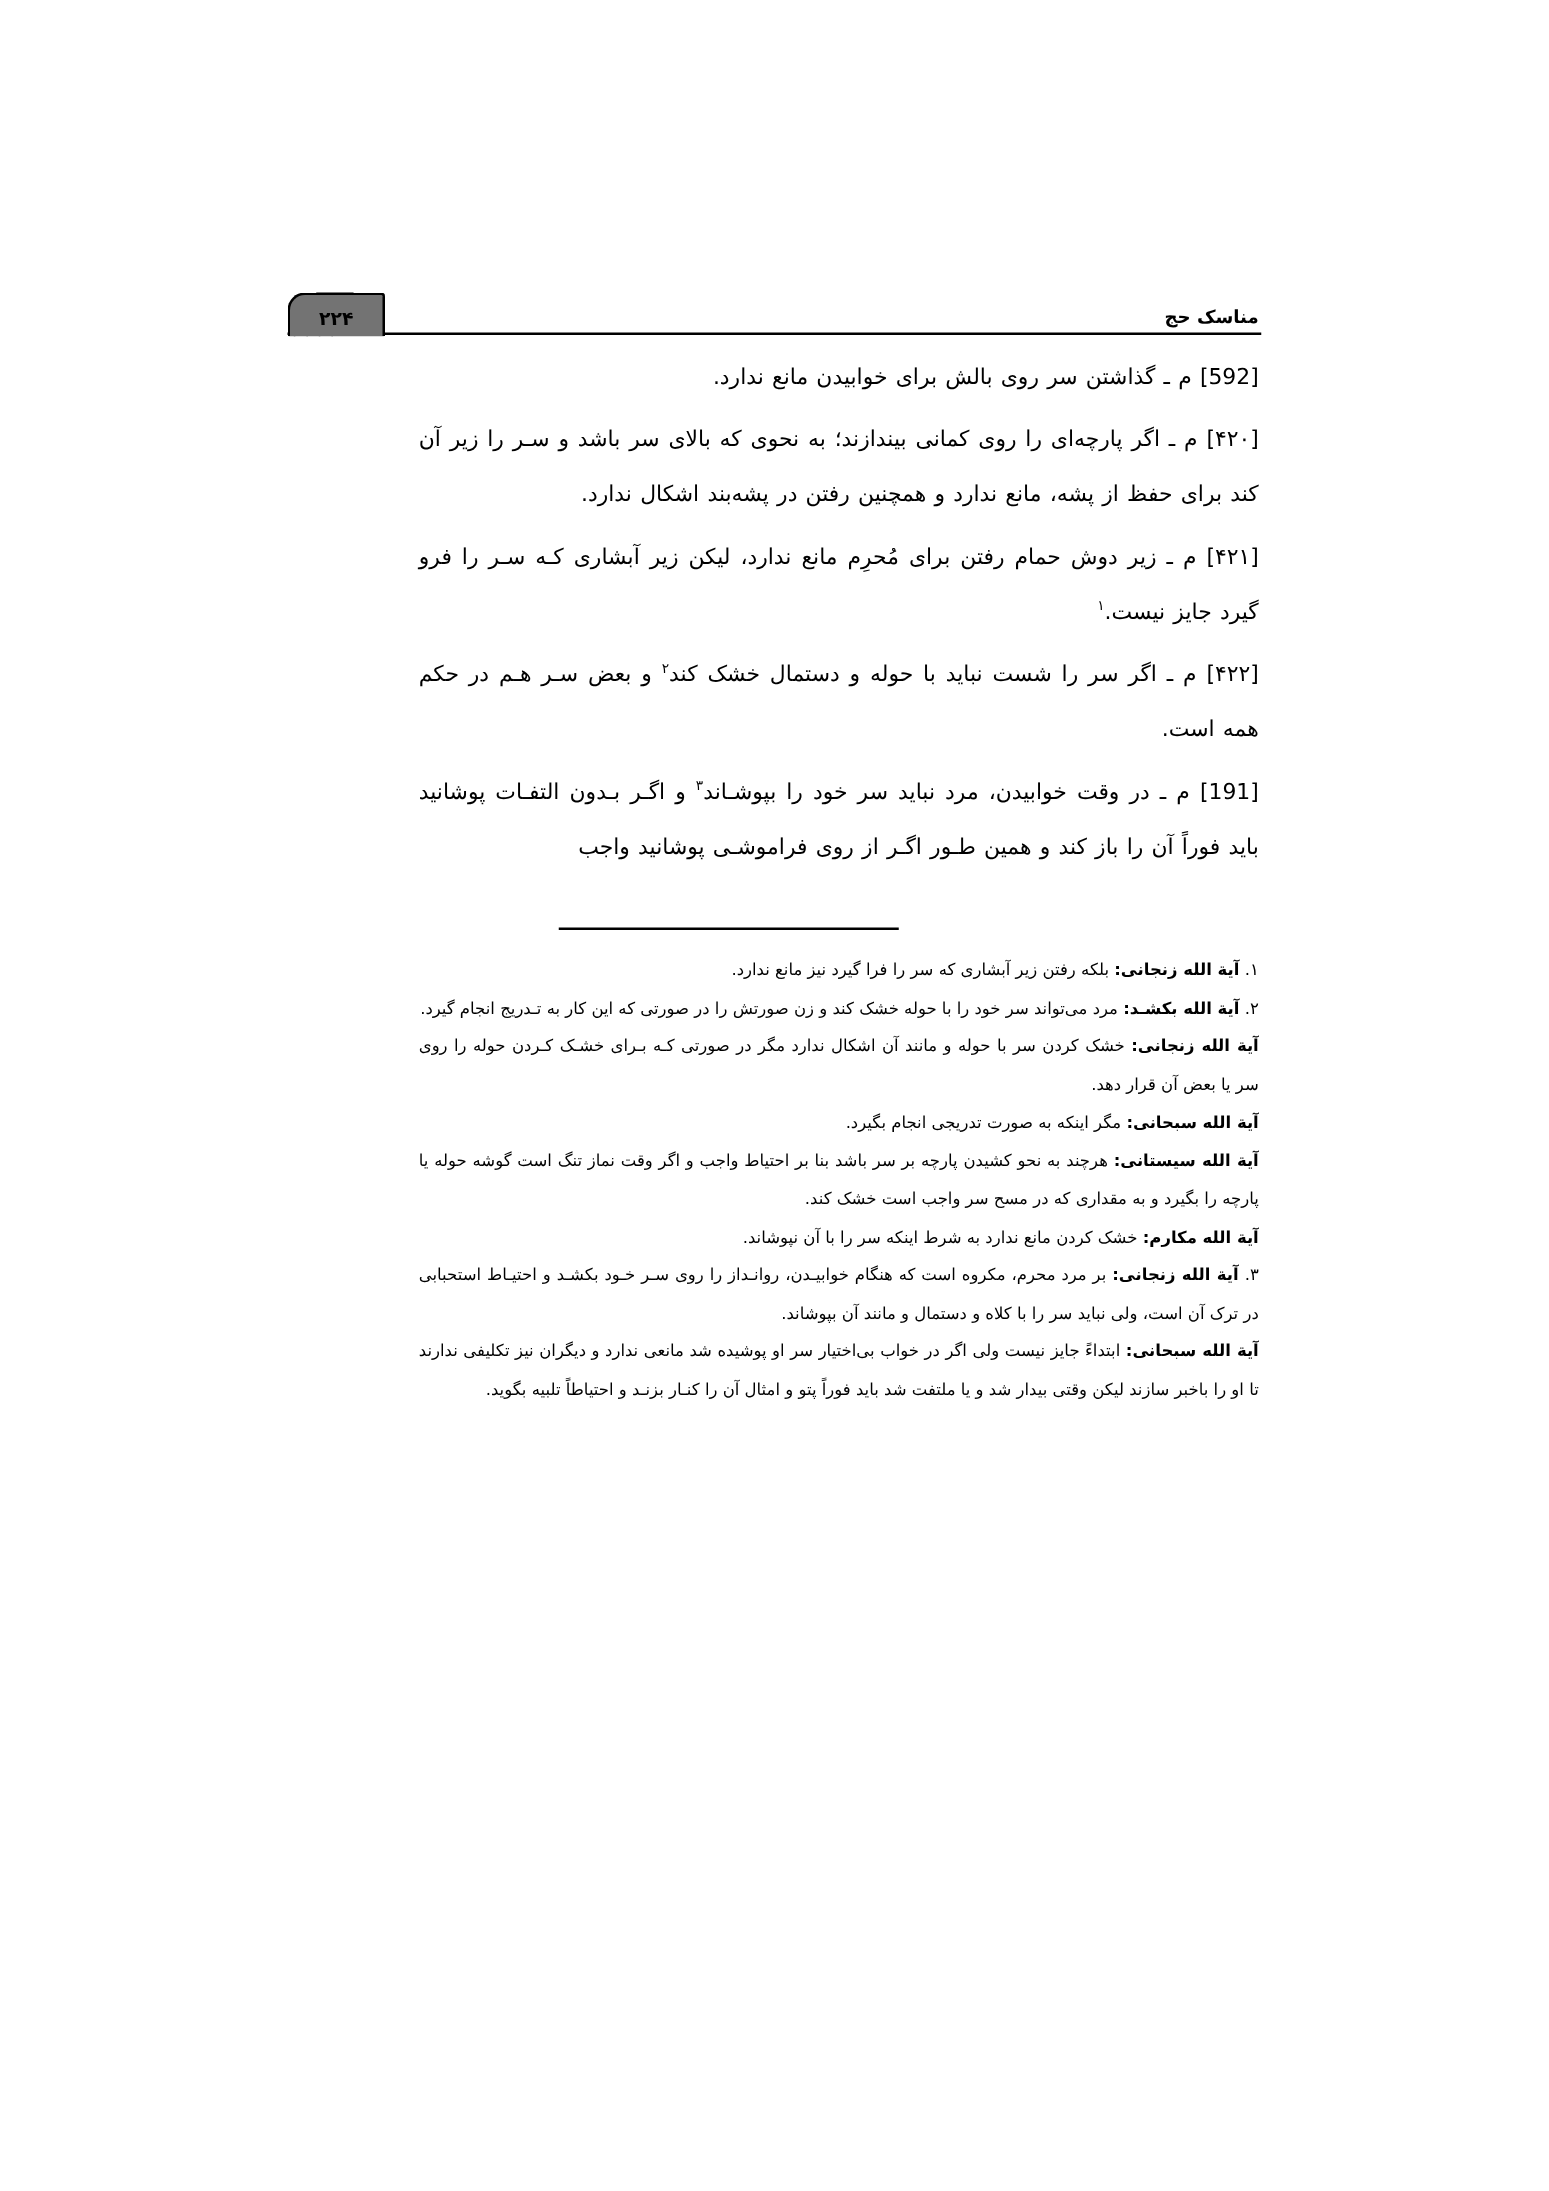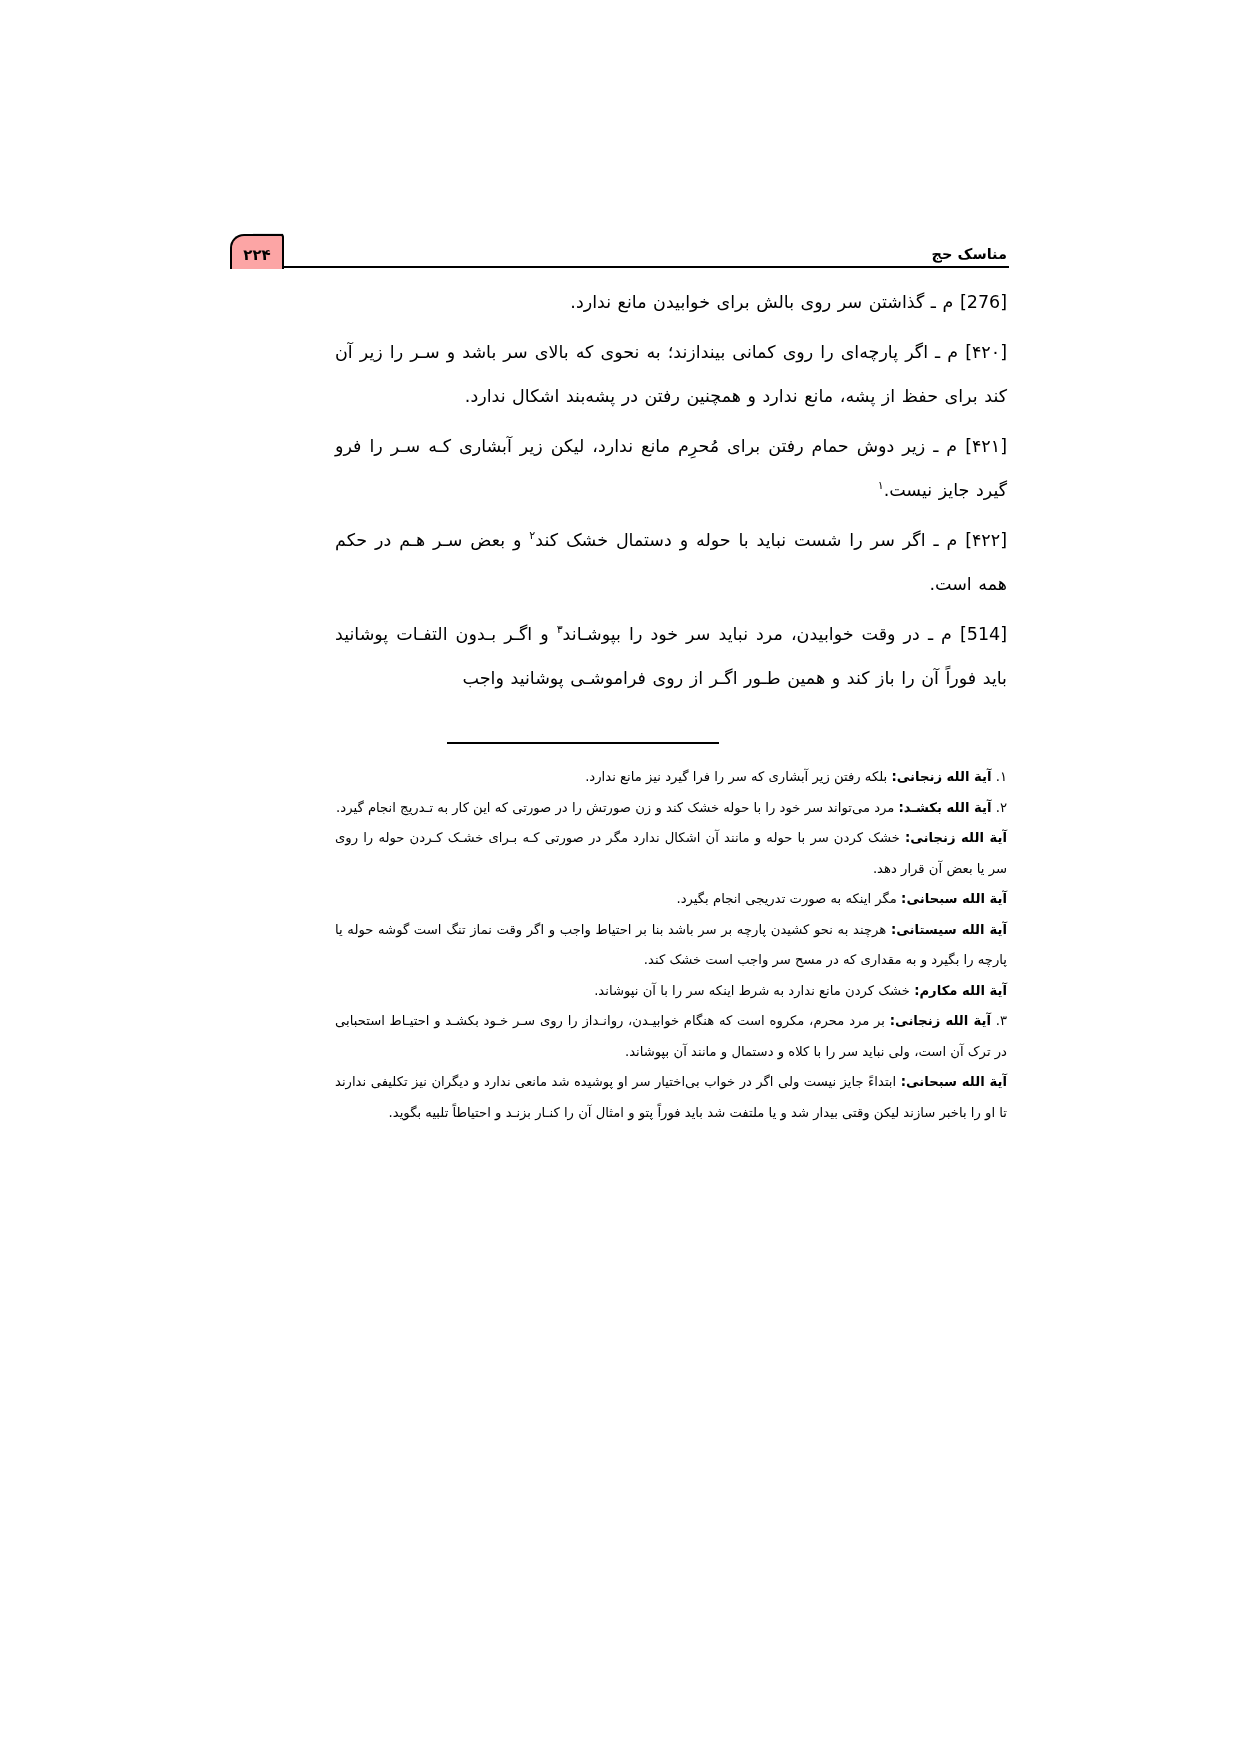--- a/index.html
+++ b/index.html
@@ -53,27 +53,27 @@
     position: absolute;
     left: 0;
     bottom: -1px;
     height: 36px;
     width: 115px;
   }
   .folio-box {
     position: absolute;
     left: 0;
     bottom: 0;
-    width: 54px;
+    width: 78px;
     height: 35px;
     border: 2.2px solid #000;
     border-bottom: none;
     border-top-left-radius: 14px;
     border-top-right-radius: 3px;
-    background: #fca5a5;
+    background: #737373;
     box-sizing: border-box;
   }
   .folio-num {
     position: absolute;
     left: 0;
     right: 0;
     bottom: 6px;
     text-align: center;
     font-size: 15px;
     font-weight: bold;
@@ -173,37 +173,37 @@
       </div>
       <div class="folio-box">
         <div class="folio-num">۲۲۴</div>
       </div>
     </div>
   </div>
 
   <div class="body-block">
 
     <p class="para">
-      <span>[276] م ـ گذاشتن سر روی بالش برای خوابیدن مانع ندارد.</span>
+      <span>[592] م ـ گذاشتن سر روی بالش برای خوابیدن مانع ندارد.</span>
     </p>
 
     <p class="para">
       <span>[۴۲۰] م ـ اگر پارچه‌ای را روی کمانی بیندازند؛ به نحوی که بالای سر باشد و سـر را زیر آن کند برای حفظ از پشه، مانع ندارد و همچنین رفتن در پشه‌بند اشکال ندارد.</span>
     </p>
 
     <p class="para">
       <span>[۴۲۱] م ـ زیر دوش حمام رفتن برای مُحرِم مانع ندارد، لیکن زیر آبشاری کـه سـر را فرو گیرد جایز نیست.</span><sup class="fn">۱</sup>
     </p>
 
     <p class="para">
       <span>[۴۲۲] م ـ اگر سر را شست نباید با حوله و دستمال خشک کند</span><sup class="fn">۲</sup><span> و بعض سـر هـم در حکم همه است.</span>
     </p>
 
     <p class="para">
-      <span>[514] م ـ در وقت خوابیدن، مرد نباید سر خود را بپوشـاند</span><sup class="fn">۳</sup><span> و اگـر بـدون التفـات پوشانید باید فوراً آن را باز کند و همین طـور اگـر از روی فراموشـی پوشانید واجب</span>
+      <span>[191] م ـ در وقت خوابیدن، مرد نباید سر خود را بپوشـاند</span><sup class="fn">۳</sup><span> و اگـر بـدون التفـات پوشانید باید فوراً آن را باز کند و همین طـور اگـر از روی فراموشـی پوشانید واجب</span>
     </p>
 
   </div>
 
   <div class="fn-rule"></div>
 
   <div class="footnotes">
 
     <p class="fnote">
       <span class="marker">۱.</span>

